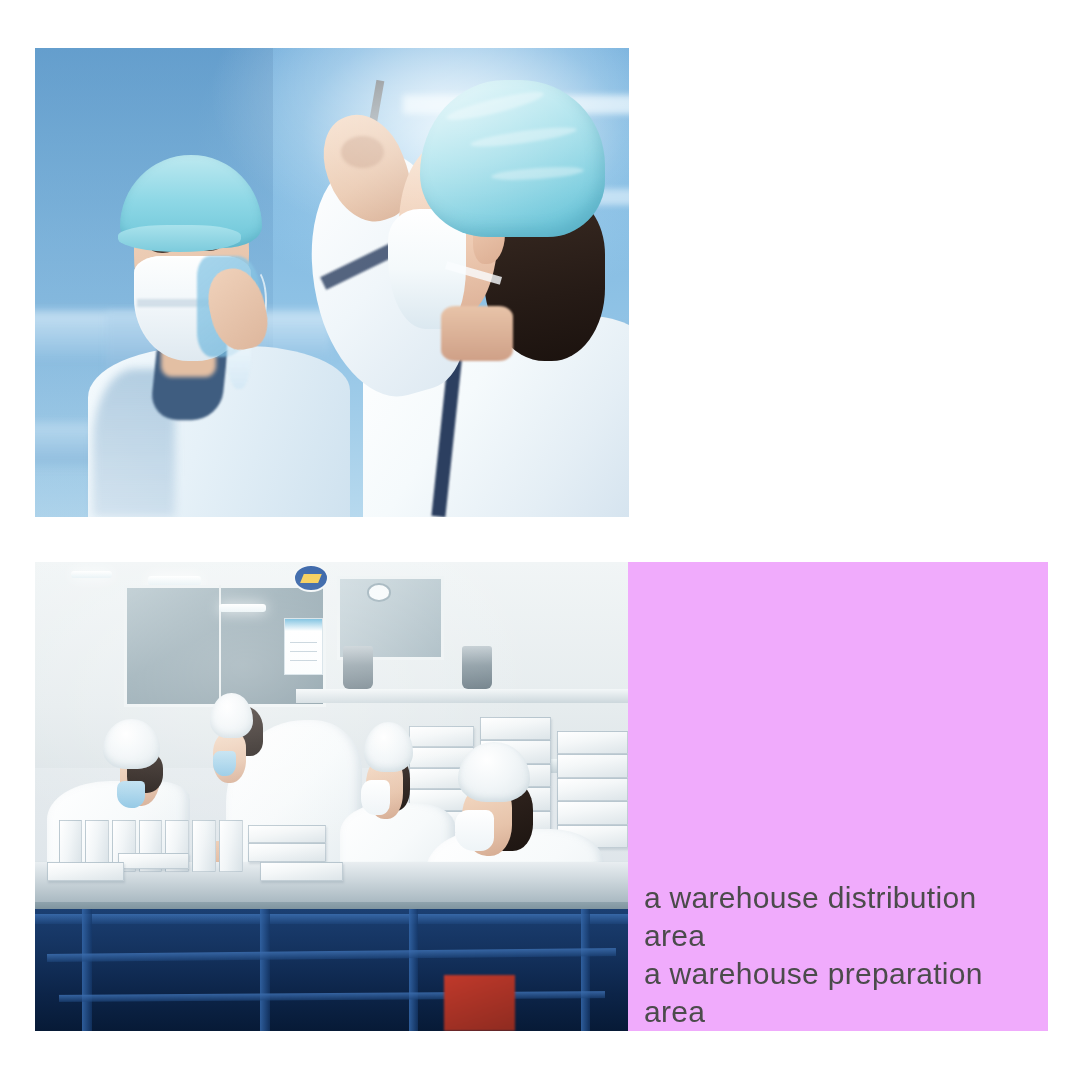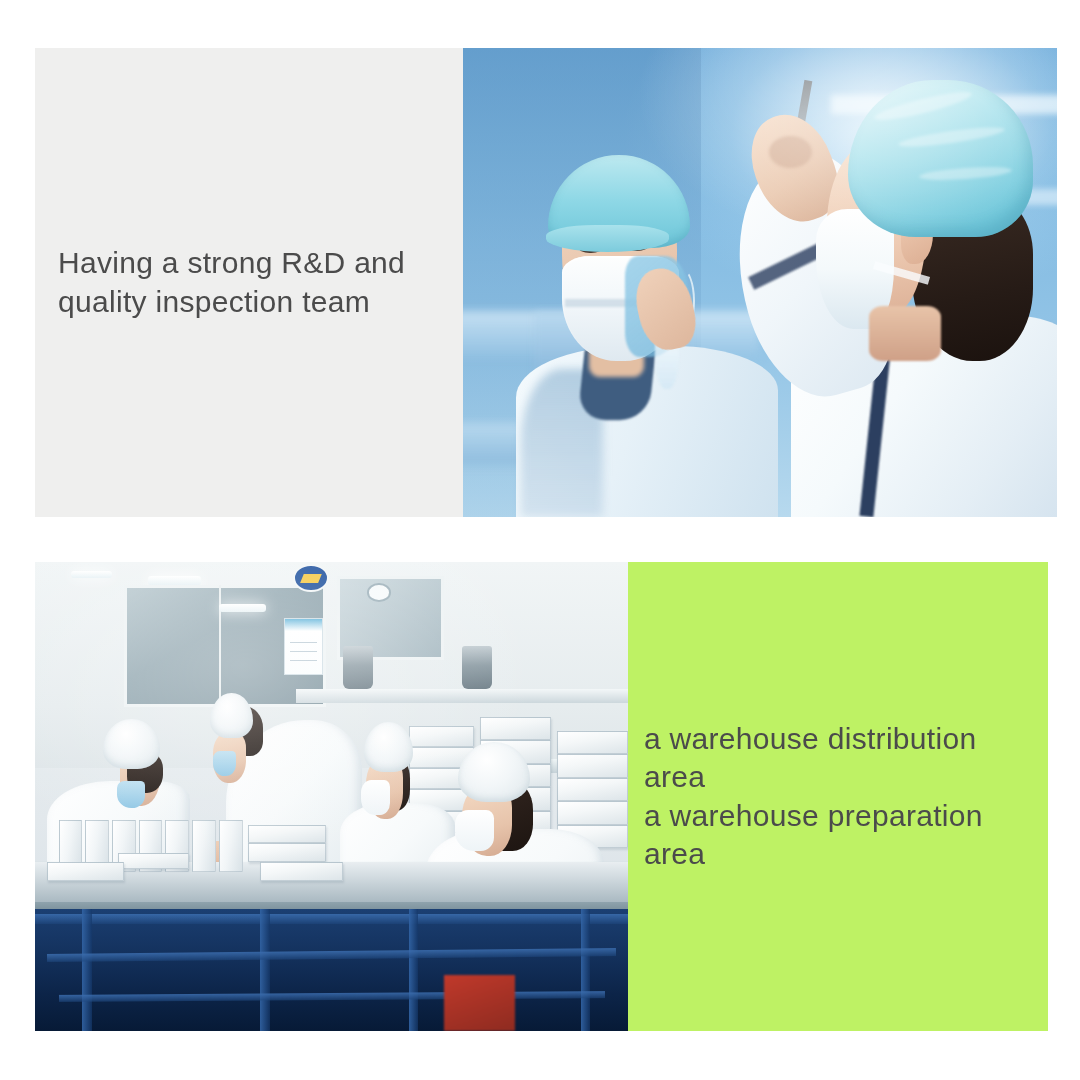--- a/index.html
+++ b/index.html
@@ -68,23 +68,23 @@
     align-items: stretch;
   }
   .photo-bottom {
     width: 593px;
     position: relative;
     overflow: hidden;
     background: #d8dde2;
   }
   .panel-text-right {
     flex: 1;
-    background: #bef264;
+    background: #f0abfc;
     display: flex;
-    align-items: center;
+    align-items: flex-end;
     box-sizing: border-box;
     padding-left: 16px;
     padding-right: 9px;
   }
 
   
   .lab-bg {
     position: absolute;
     inset: 0;
     background:
@@ -511,24 +511,20 @@
     pointer-events: none;
   }
 </style>
 </head>
 <body>
 
 <div class="page">
 
   <div class="section-top">
 
-    <div class="panel-text-left">
-      <div class="caption">Having a strong R&amp;D and
-quality inspection team</div>
-    </div>
 
     <div class="photo-top">
       <div class="lab-bg"></div>
       <div class="lab-wallpanel"></div>
       <div class="lab-shelf"></div>
       <div class="lab-shelf-b"></div>
       <div class="lab-bench"></div>
       <div class="lab-cab"></div>
       <div class="lab-bench2"></div>
       <div class="lab-reagent"></div>

